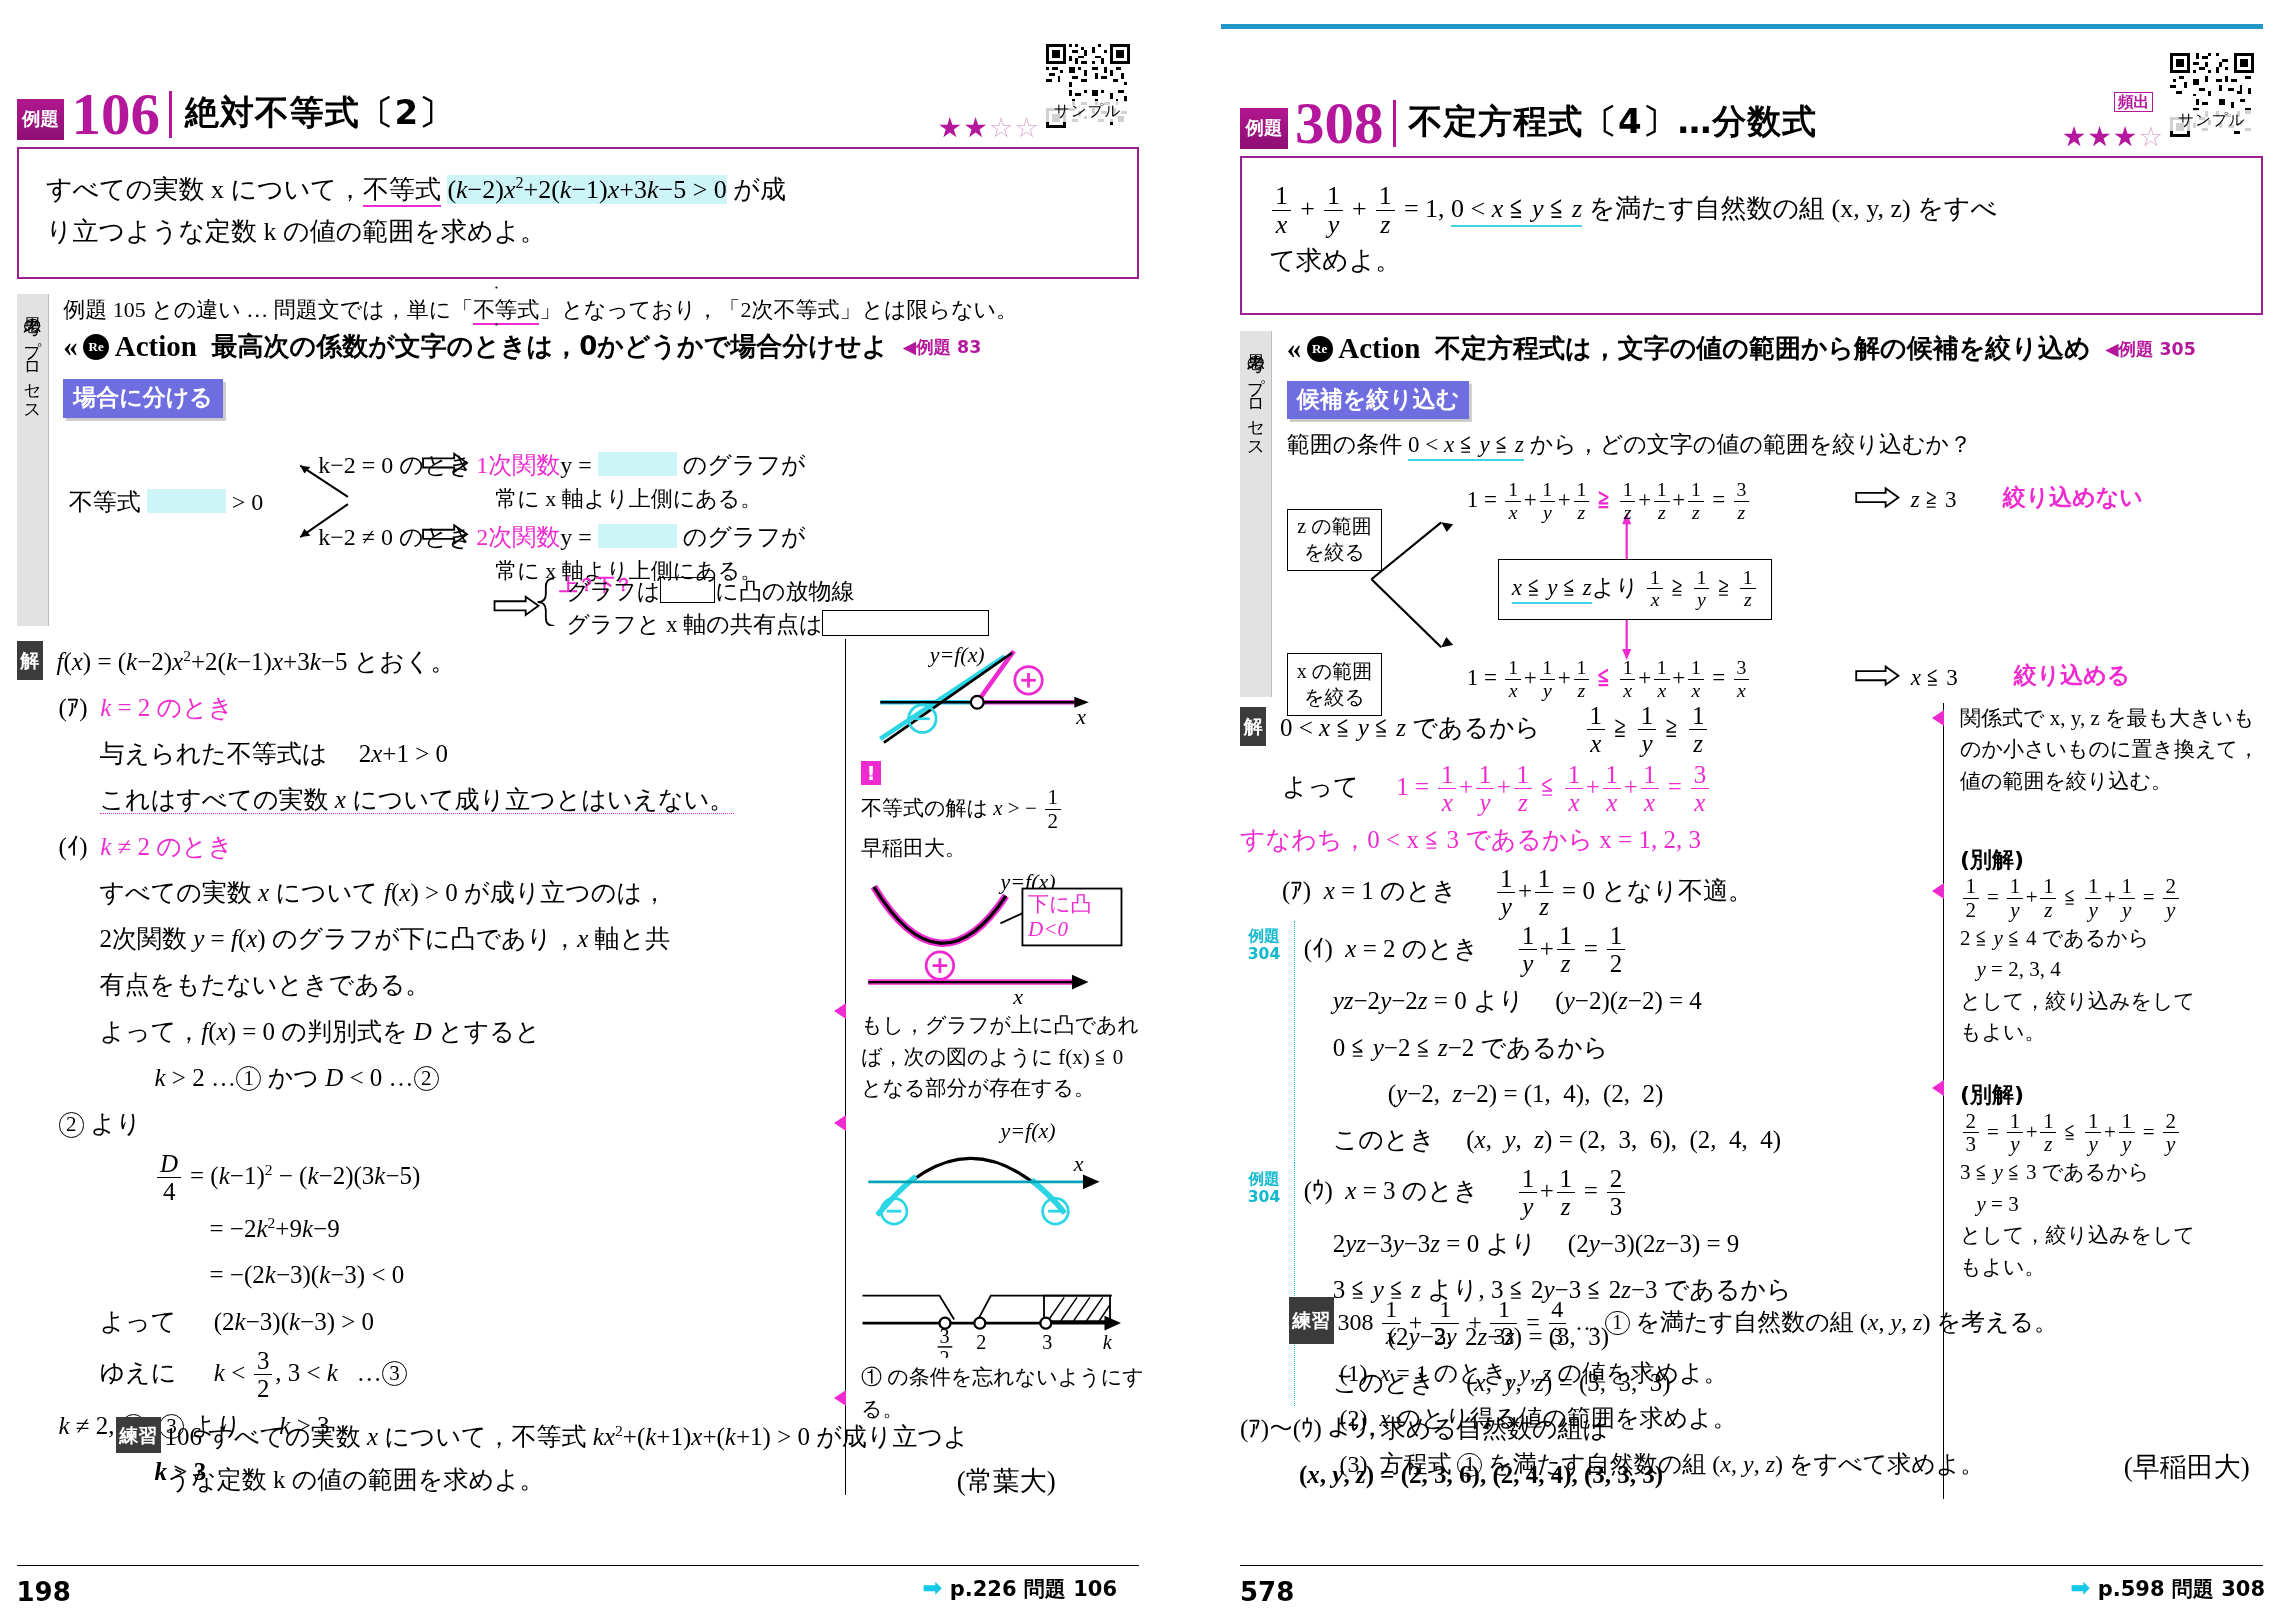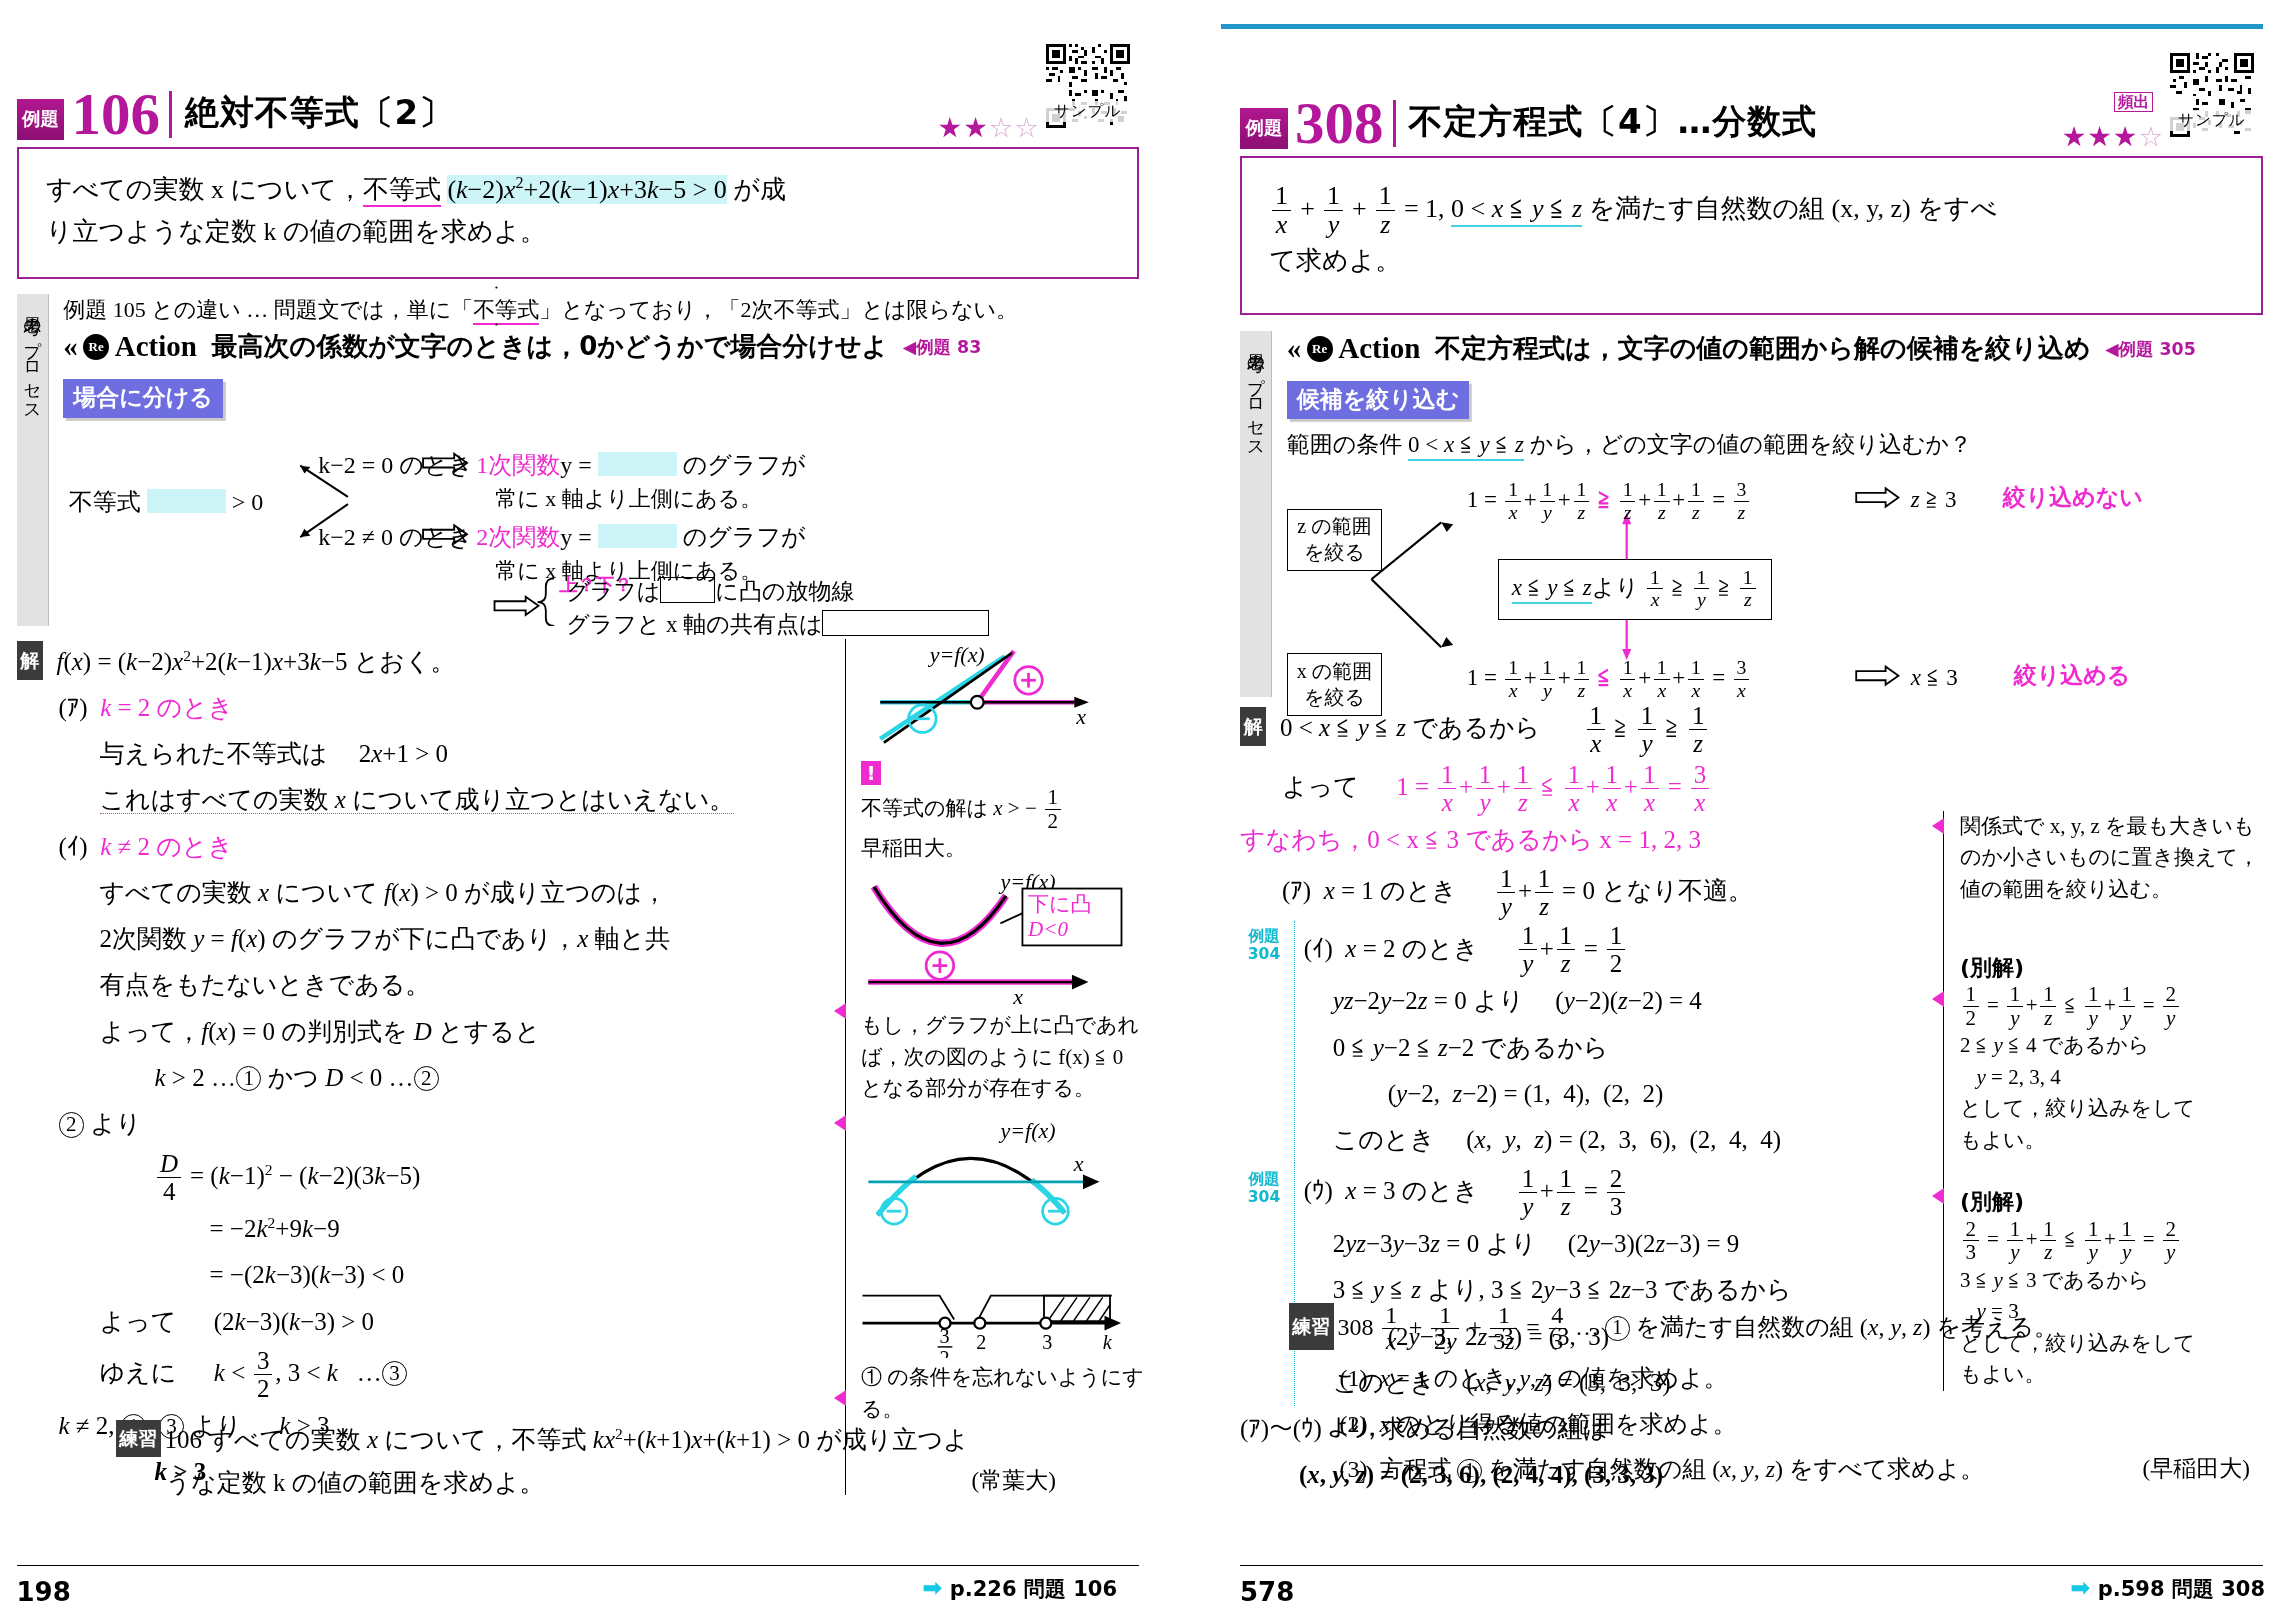--- a/index.html
+++ b/index.html
@@ -82,21 +82,21 @@
   .tri-l{position:absolute;left:-12px;width:0;height:0;border-top:8.3px solid transparent;border-bottom:8.3px solid transparent;border-right:12px solid #ef2ad1;}
   .bang{display:inline-block;background:#ef2ad1;color:#fff;font-family:"DejaVu Sans",sans-serif;font-weight:bold;font-size:20px;
         width:20px;height:24px;line-height:24px;text-align:center;}
   .reftag-left{font-family:"DejaVu Sans","Liberation Sans",sans-serif;font-size:15.6px;color:#11b9cf;font-weight:bold;line-height:1.15;text-align:center;
                border-right:1.8px dotted #11b9cf;padding-right:5.5px;width:48px;}
 
   
   .practice{margin:0 9.2px 0 16.5px;font-size:25px;line-height:1.72;}
   .renshu{display:inline-block;background:#3b3b3b;color:#fff;font-family:"DejaVu Sans","Liberation Sans",sans-serif;font-size:19px;font-weight:bold;
           padding:1.8px 3.7px;margin-right:3.7px;vertical-align:2.8px;}
-  .src{float:right;font-size:23px;}
+  .src{float:right;font-size:27px;}
   .pagenum{position:absolute;bottom:16.5px;font-family:"DejaVu Sans","Liberation Sans",sans-serif;font-size:26px;font-weight:bold;}
   .footref{position:absolute;bottom:20px;right:31px;font-family:"DejaVu Sans","Liberation Sans",sans-serif;font-size:21px;font-weight:bold;}
   .arrow-cy{color:#14c8e6;font-size:24px;}
   .rule-bottom{position:absolute;left:16.5px;right:9.2px;bottom:57px;border-top:1.8px solid #000;}
 
   
   .flow{position:relative;height:197px;margin-top:1.8px;}
   .flow .lbl{position:absolute;font-size:24px;white-space:nowrap;}
   .flow svg{position:absolute;left:0;top:0;}
 
@@ -560,21 +560,21 @@
             1 = <span class="frac"><span class="num">1</span><span class="den"><span class="it">x</span></span></span>+<span class="frac"><span class="num">1</span><span class="den"><span class="it">y</span></span></span>+<span class="frac"><span class="num">1</span><span class="den"><span class="it">z</span></span></span>
             <span class="mag" style="font-weight:bold">≦</span>
             <span class="frac"><span class="num">1</span><span class="den"><span class="it">x</span></span></span>+<span class="frac"><span class="num">1</span><span class="den"><span class="it">x</span></span></span>+<span class="frac"><span class="num">1</span><span class="den"><span class="it">x</span></span></span> = <span class="frac"><span class="num">3</span><span class="den"><span class="it">x</span></span></span>
           </div>
           <div class="lbl" style="left:624px;top:195px;"><span class="it">x</span> ≦ 3</div>
           <div class="lbl mag" style="left:683px;top:193px;font-family:'DejaVu Sans',sans-serif;font-weight:bold;margin-left:44px;">絞り込める</div>
         </div>
       </div>
     </div>
 
-    <div class="sol-wrap" style="margin:5.5px 33px 0 92px;align-items:center;">
+    <div class="sol-wrap" style="margin:5.5px 33px 0 92px;">
       <div class="sol-main" style="padding-right:13px;">
         <div class="sol-line">
           <span class="kai">解</span>
           0 &lt; <span class="it">x</span> ≦ <span class="it">y</span> ≦ <span class="it">z</span> であるから&nbsp;&nbsp;&nbsp;&nbsp;&nbsp;&nbsp;
           <span class="frac" style="font-size:1em"><span class="num">1</span><span class="den"><span class="it">x</span></span></span> ≧
           <span class="frac" style="font-size:1em"><span class="num">1</span><span class="den"><span class="it">y</span></span></span> ≧
           <span class="frac" style="font-size:1em"><span class="num">1</span><span class="den"><span class="it">z</span></span></span>
         </div>
         <div class="sol-line indent1 mag" style="line-height:2.3">
           <span style="color:#000">よって</span>&nbsp;&nbsp;&nbsp;&nbsp;&nbsp;

